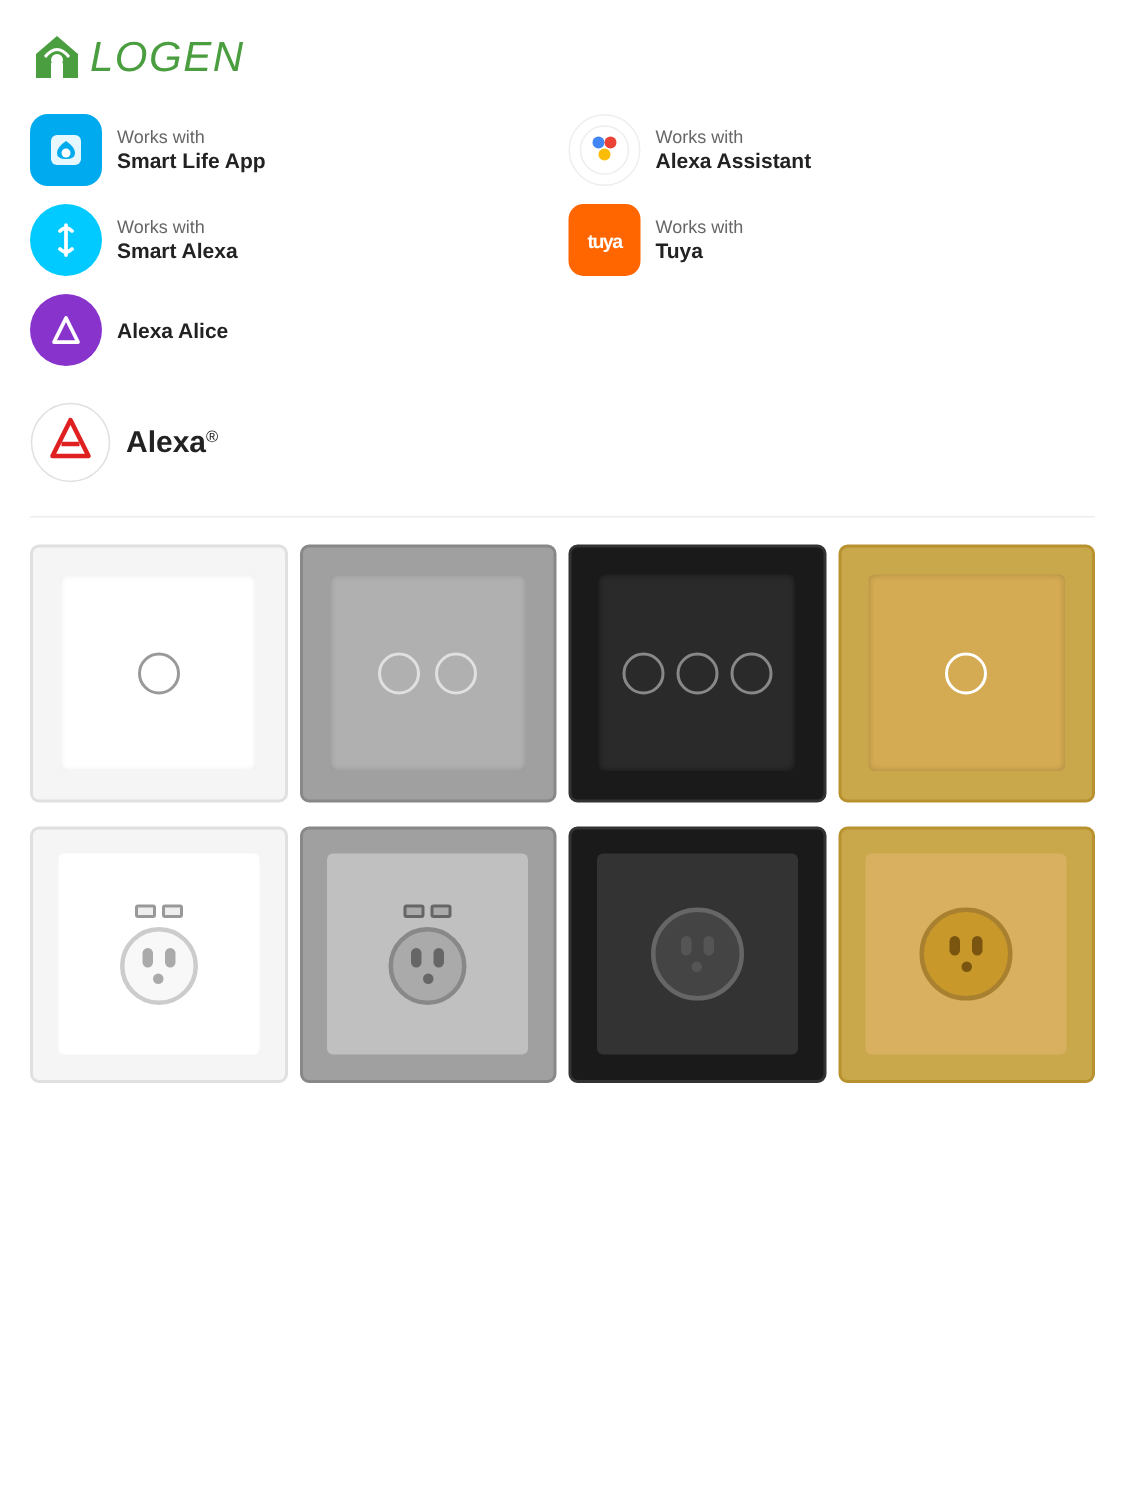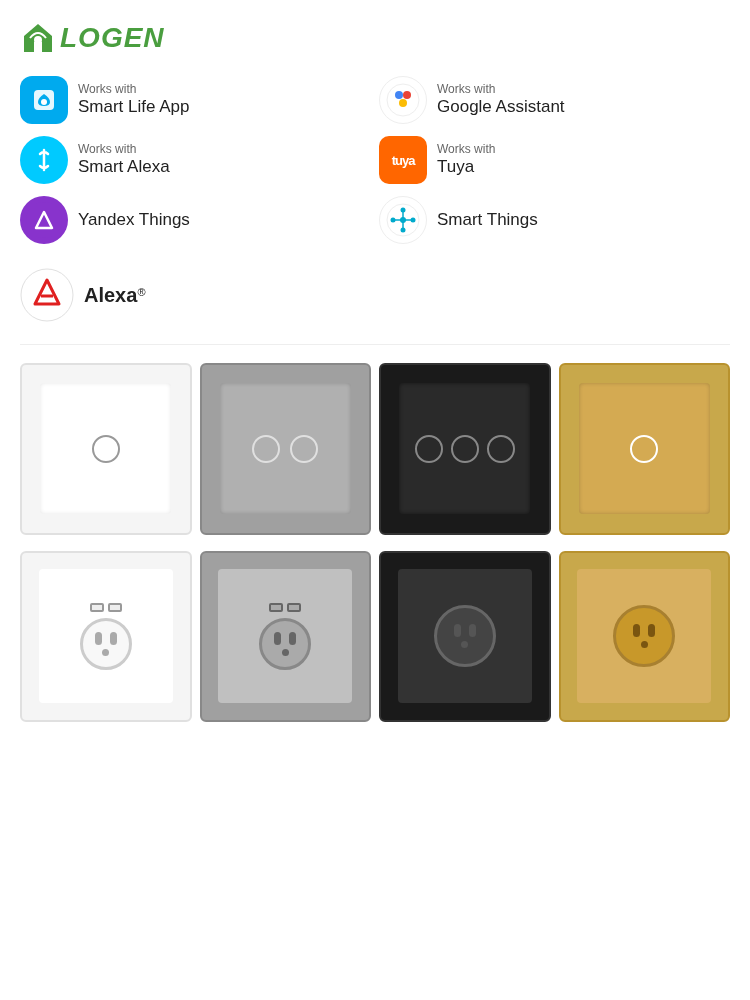--- a/index.html
+++ b/index.html
@@ -19,21 +19,21 @@
       gap: 16px;
     }
     
     .logo-area {
       display: flex;
       align-items: center;
       gap: 4px;
     }
     .logo-text {
       font-size: 28px;
-      font-weight: 700;
+      font-weight: 400;
       color: #4a9e3f;
       font-style: italic;
       letter-spacing: 1px;
     }
     .logo-house {
       width: 36px;
       height: 36px;
     }
     
     .compat-grid {
@@ -62,22 +62,22 @@
     .compat-icon.alexa { background: #00caff; border-radius: 50%; color: white; }
     .compat-icon.tuya { background: #ff6600; border-radius: 10px; color: white; font-weight: bold; font-size: 16px; }
     .compat-icon.yandex { background: #8833cc; border-radius: 50%; color: white; }
     .compat-icon.smartthings { background: white; border: 1px solid #eee; border-radius: 50%; color: #00aacc; }
     .compat-text .works-with {
       font-size: 12px;
       color: #666;
       line-height: 1.2;
     }
     .compat-text .app-name {
-      font-size: 17px;
-      font-weight: normal;
+      font-size: 14px;
+      font-weight: bold;
       color: #222;
       line-height: 1.3;
     }
     
     .zigbee-area {
       display: flex;
       align-items: center;
       gap: 10px;
       padding: 4px 0;
     }
@@ -252,21 +252,21 @@
       <div class="compat-icon google">
         <svg width="36" height="36" viewBox="0 0 36 36">
           <circle cx="18" cy="18" r="16" fill="white" stroke="#eee" stroke-width="1"></circle>
           <circle cx="14" cy="13" r="4" fill="#4285F4"></circle>
           <circle cx="22" cy="13" r="4" fill="#EA4335"></circle>
           <circle cx="18" cy="21" r="4" fill="#FBBC05"></circle>
         </svg>
       </div>
       <div class="compat-text">
         <div class="works-with">Works with</div>
-        <div class="app-name">Google Assistant</div>
+        <div class="app-name">Alexa Assistant</div>
       </div>
     </div>
 
     <div class="compat-item">
       <div class="compat-icon alexa">
         <svg width="36" height="36" viewBox="0 0 36 36">
           <circle cx="18" cy="18" r="18" fill="#00caff"></circle>
           <path d="M18,8 L18,28 M14,12 Q18,8 22,12 M14,24 Q18,28 22,24" stroke="white" stroke-width="2.5" fill="none" stroke-linecap="round"></path>
         </svg>
       </div>
@@ -288,44 +288,24 @@
 
     <div class="compat-item">
       <div class="compat-icon yandex">
         <svg width="36" height="36" viewBox="0 0 36 36">
           <circle cx="18" cy="18" r="18" fill="#8833cc"></circle>
           <polygon points="18,10 26,26 10,26" fill="none" stroke="white" stroke-width="2.5" stroke-linejoin="round"></polygon>
         </svg>
       </div>
       <div class="compat-text">
         <div class="works-with"></div>
-        <div class="app-name">Yandex Things</div>
-      </div>
-    </div>
-
-    <div class="compat-item">
-      <div class="compat-icon smartthings">
-        <svg width="36" height="36" viewBox="0 0 36 36">
-          <circle cx="18" cy="18" r="16" fill="white" stroke="#eee"></circle>
-          <circle cx="18" cy="18" r="3" fill="#00aacc"></circle>
-          <circle cx="18" cy="8" r="2.5" fill="#00aacc"></circle>
-          <circle cx="18" cy="28" r="2.5" fill="#00aacc"></circle>
-          <circle cx="8" cy="18" r="2.5" fill="#00aacc"></circle>
-          <circle cx="28" cy="18" r="2.5" fill="#00aacc"></circle>
-          <line x1="18" y1="18" x2="18" y2="10" stroke="#00aacc" stroke-width="1.5"></line>
-          <line x1="18" y1="18" x2="18" y2="26" stroke="#00aacc" stroke-width="1.5"></line>
-          <line x1="18" y1="18" x2="10" y2="18" stroke="#00aacc" stroke-width="1.5"></line>
-          <line x1="18" y1="18" x2="26" y2="18" stroke="#00aacc" stroke-width="1.5"></line>
-        </svg>
-      </div>
-      <div class="compat-text">
-        <div class="works-with"></div>
-        <div class="app-name">Smart Things</div>
-      </div>
-    </div>
+        <div class="app-name">Alexa Alice</div>
+      </div>
+    </div>
+
 
   </div>
 
   <div class="zigbee-area">
     <svg class="zigbee-logo" viewBox="0 0 54 54">
       <circle cx="27" cy="27" r="26" fill="white" stroke="#e0e0e0" stroke-width="1"></circle>
       <path d="M15,36 L27,12 L39,36 L15,36Z" fill="none" stroke="#e02020" stroke-width="3" stroke-linejoin="round"></path>
       <path d="M21,28 L33,28" stroke="#e02020" stroke-width="3"></path>
     </svg>
     <div>

